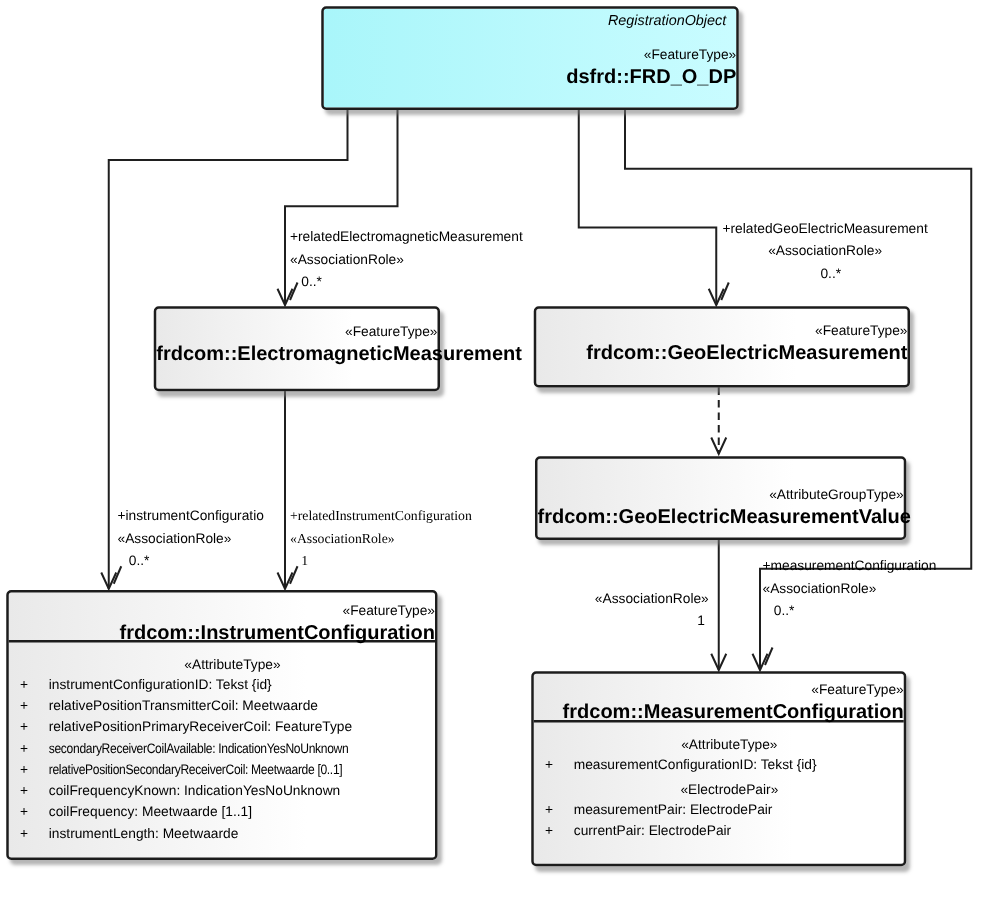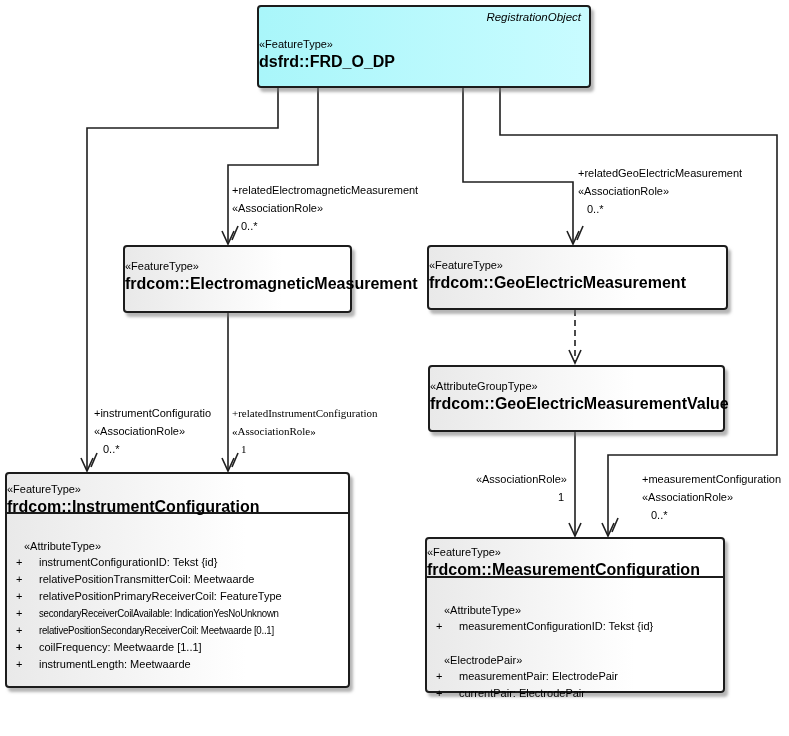--- a/index.html
+++ b/index.html
@@ -11,27 +11,27 @@
   .wires polyline,.wires path,.wires line{stroke:#1f1f1f;stroke-width:1.6;fill:none;}
 
   .uml-box{
     position:absolute;box-sizing:border-box;
     border:2px solid #1c1c1c;border-radius:4px;
     background:linear-gradient(to right,#e9e9e9 0%,#ffffff 70%);
     box-shadow:3px 4px 3px rgba(120,120,120,0.55);
   }
   .uml-box.cyan{background:linear-gradient(to right,#a9f6fa 0%,#c9fcff 100%);}
   .obj-tag{position:absolute;top:4px;right:8px;font-style:italic;font-size:11.5px;}
-  .hdr{text-align:left;}
+  .hdr{text-align:right;}
   .stereo{font-size:11px;line-height:18px;}
   .cname{font-size:16px;font-weight:bold;line-height:18px;}
   .hdr-sep{border-bottom:2px solid #1c1c1c;}
 
   .compartment{position:relative;padding-top:7px;}
-  .sec-heading{font-size:11px;line-height:16px;padding-left:17px;margin-top:17px;}
+  .sec-heading{font-size:11px;line-height:16px;padding-left:17px;margin-top:3px;text-align:center;}
   .attr-row{position:relative;font-size:11px;line-height:17px;white-space:nowrap;}
   .attr-row .plus{position:absolute;left:9px;top:0;}
   .attr-row .attr-text{display:inline-block;margin-left:32px;}
   .attr-row.squeeze .attr-text{transform:scaleX(0.88);transform-origin:left center;letter-spacing:-0.3px;}
 
   .conn-label{position:absolute;font-size:11px;line-height:18px;white-space:nowrap;}
   .conn-label .mult{padding-left:9px;}
   .conn-label.align-right{text-align:right;}
   .conn-label.align-right .mult{padding-left:0;padding-right:3px;}
 </style>
@@ -99,39 +99,39 @@
   </div>
 
   <div class="uml-box" style="left:427px;top:245px;width:301px;height:65px;">
     <div class="hdr" style="padding-top:9px;">
       <div class="stereo">«FeatureType»</div>
       <div class="cname">frdcom::GeoElectricMeasurement</div>
     </div>
   </div>
 
   <div class="uml-box" style="left:428px;top:365px;width:297px;height:67px;">
-    <div class="hdr" style="padding-top:10px;">
+    <div class="hdr" style="padding-top:20px;">
       <div class="stereo">«AttributeGroupType»</div>
       <div class="cname">frdcom::GeoElectricMeasurementValue</div>
     </div>
   </div>
 
   <div class="uml-box" style="left:5px;top:472px;width:345px;height:216px;">
     <div class="hdr hdr-sep" style="padding-top:6px;height:40px;box-sizing:border-box;">
       <div class="stereo">«FeatureType»</div>
       <div class="cname">frdcom::InstrumentConfiguration</div>
     </div>
     <div class="compartment">
       <div class="sec-heading">«AttributeType»</div>
       <div class="attr-row"><span class="plus">+</span><span class="attr-text">instrumentConfigurationID: Tekst {id}</span></div>
       <div class="attr-row"><span class="plus">+</span><span class="attr-text">relativePositionTransmitterCoil: Meetwaarde</span></div>
       <div class="attr-row"><span class="plus">+</span><span class="attr-text">relativePositionPrimaryReceiverCoil: FeatureType</span></div>
       <div class="attr-row squeeze"><span class="plus">+</span><span class="attr-text">secondaryReceiverCoilAvailable: IndicationYesNoUnknown</span></div>
       <div class="attr-row squeeze"><span class="plus">+</span><span class="attr-text">relativePositionSecondaryReceiverCoil: Meetwaarde [0..1]</span></div>
-      <div class="attr-row"><span class="plus">+</span></div>
+      <div class="attr-row"><span class="plus">+</span><span class="attr-text">coilFrequencyKnown: IndicationYesNoUnknown</span></div>
       <div class="attr-row"><span class="plus">+</span><span class="attr-text">coilFrequency: Meetwaarde [1..1]</span></div>
       <div class="attr-row"><span class="plus">+</span><span class="attr-text">instrumentLength: Meetwaarde</span></div>
     </div>
   </div>
 
   <div class="uml-box" style="left:425px;top:537px;width:300px;height:156px;">
     <div class="hdr hdr-sep" style="padding-top:4px;height:39px;box-sizing:border-box;">
       <div class="stereo">«FeatureType»</div>
       <div class="cname">frdcom::MeasurementConfiguration</div>
     </div>
@@ -143,21 +143,21 @@
       <div class="attr-row"><span class="plus">+</span><span class="attr-text">currentPair: ElectrodePair</span></div>
     </div>
   </div>
 
   <div class="conn-label" style="left:232px;top:181px;">
     <div class="role">+relatedElectromagneticMeasurement</div>
     <div class="stereo">«AssociationRole»</div>
     <div class="mult">0..*</div>
   </div>
 
-  <div class="conn-label" style="left:578px;top:164px;">
+  <div class="conn-label" style="left:578px;top:174px;text-align:center;">
     <div class="role">+relatedGeoElectricMeasurement</div>
     <div class="stereo">«AssociationRole»</div>
     <div class="mult">0..*</div>
   </div>
 
   <div class="conn-label" style="left:94px;top:404px;">
     <div class="role">+instrumentConfiguratio</div>
     <div class="stereo">«AssociationRole»</div>
     <div class="mult">0..*</div>
   </div>
@@ -166,19 +166,19 @@
     <div class="role">+relatedInstrumentConfiguration</div>
     <div class="stereo">«AssociationRole»</div>
     <div class="mult">1</div>
   </div>
 
   <div class="conn-label align-right" style="right:222px;top:470px;">
     <div class="stereo">«AssociationRole»</div>
     <div class="mult">1</div>
   </div>
 
-  <div class="conn-label" style="left:610px;top:470px;margin-left:32px;">
+  <div class="conn-label" style="left:610px;top:444px;">
     <div class="role">+measurementConfiguration</div>
     <div class="stereo">«AssociationRole»</div>
     <div class="mult">0..*</div>
   </div>
 
 </div>
 
 </body></html>

